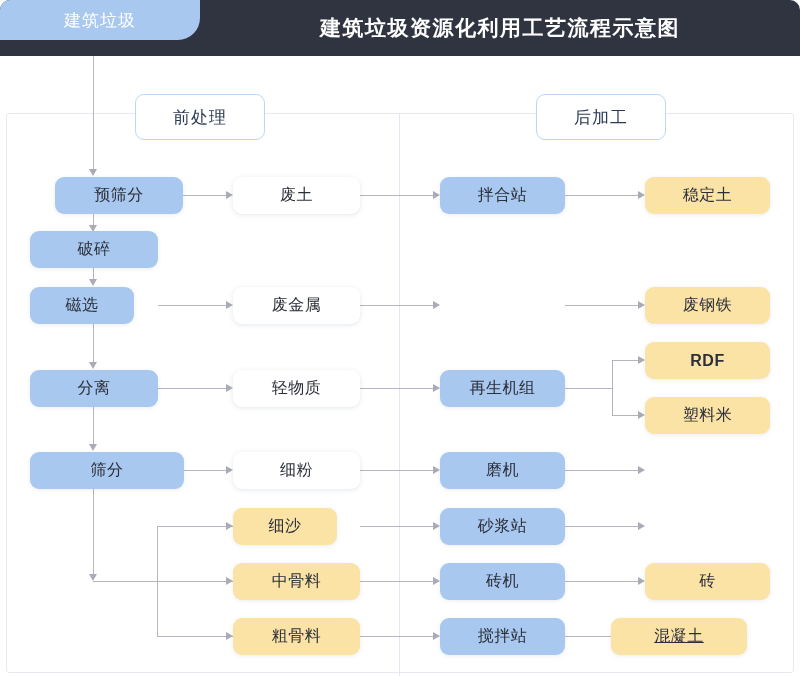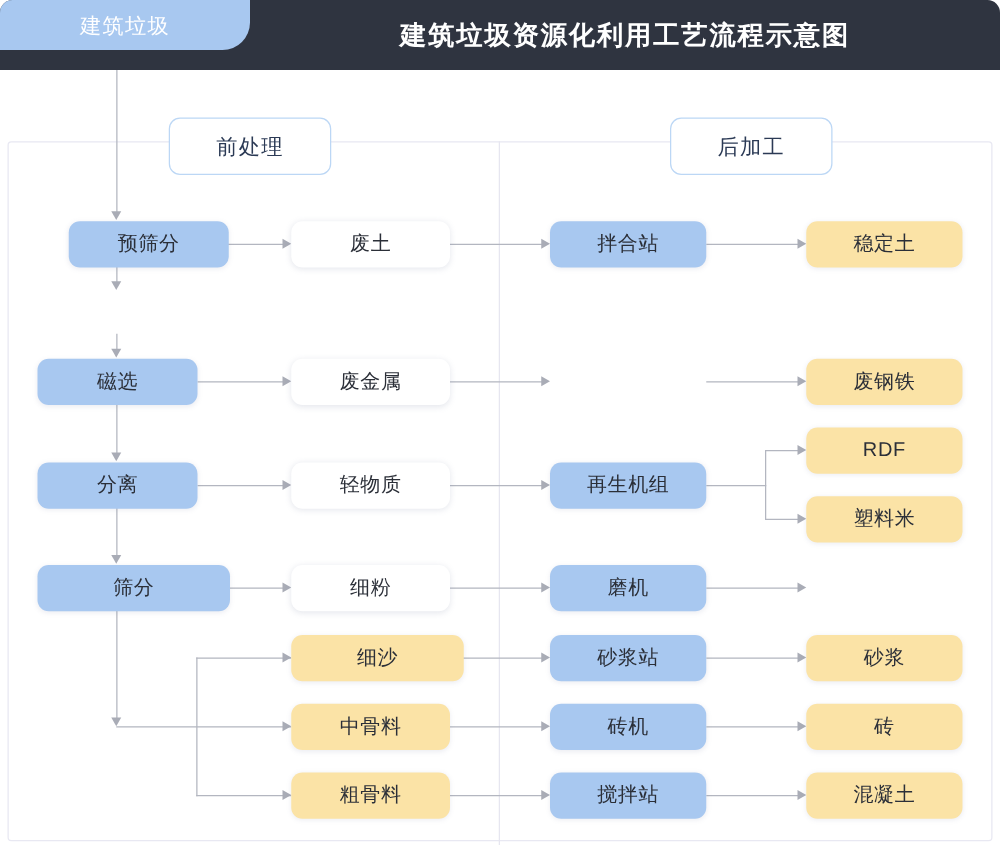--- a/index.html
+++ b/index.html
@@ -164,40 +164,40 @@
   <div class="conn h" style="left:565px; top:526px; width:75px;"></div>
   <div class="arrow r" style="left:638px; top:522px;"></div>
 
   <div class="conn h" style="left:565px; top:581px; width:75px;"></div>
   <div class="arrow r" style="left:638px; top:577px;"></div>
 
   <div class="conn h" style="left:565px; top:636px; width:75px;"></div>
   <div class="arrow r" style="left:638px; top:632px;"></div>
 
   <div class="node blue" style="left:30px;  top:177px; width:128px;margin-left:25px;">预筛分</div>
-  <div class="node blue" style="left:30px;  top:287px; width:128px;">磁选</div>
+  <div class="node blue" style="left:30px;  top:231px; width:128px;">破碎</div>
+  <div class="node blue" style="left:30px;  top:287px; width:104px;">磁选</div>
   <div class="node blue" style="left:30px;  top:370px; width:128px;">分离</div>
   <div class="node blue" style="left:30px;  top:452px; width:154px;">筛分</div>
 
   <div class="node white" style="left:233px; top:177px; width:127px;">废土</div>
   <div class="node white" style="left:233px; top:287px; width:127px;">废金属</div>
   <div class="node white" style="left:233px; top:370px; width:127px;">轻物质</div>
   <div class="node white" style="left:233px; top:452px; width:127px;">细粉</div>
-  <div class="node yellow" style="left:233px; top:508px; width:138px;">细沙</div>
+  <div class="node yellow" style="left:233px; top:508px; width:104px;">细沙</div>
   <div class="node yellow" style="left:233px; top:563px; width:127px;">中骨料</div>
   <div class="node yellow" style="left:233px; top:618px; width:127px;">粗骨料</div>
 
   <div class="node blue" style="left:440px; top:177px; width:125px;">拌合站</div>
   <div class="node blue" style="left:440px; top:370px; width:125px;">再生机组</div>
   <div class="node blue" style="left:440px; top:452px; width:125px;">磨机</div>
   <div class="node blue" style="left:440px; top:508px; width:125px;">砂浆站</div>
   <div class="node blue" style="left:440px; top:563px; width:125px;">砖机</div>
   <div class="node blue" style="left:440px; top:618px; width:125px;">搅拌站</div>
 
   <div class="node yellow" style="left:645px; top:177px; width:125px;">稳定土</div>
   <div class="node yellow" style="left:645px; top:287px; width:125px;">废钢铁</div>
-  <div class="node yellow" style="left:645px; top:342px; width:125px;">RDF</div>
+  <div class="node yellow" style="left:645px; top:342px; width:125px;font-weight:bold;">RDF</div>
   <div class="node yellow" style="left:645px; top:397px; width:125px;">塑料米</div>
-  <div class="node yellow" style="left:645px; top:508px; width:125px;">砂浆</div>
   <div class="node yellow" style="left:645px; top:563px; width:125px;">砖</div>
-  <div class="node yellow" style="left:645px; top:618px; width:125px;">混凝土</div>
+  <div class="node yellow" style="left:611px; top:618px; width:136px;text-decoration:underline;">混凝土</div>
 
 </div>
 
 </body></html>

